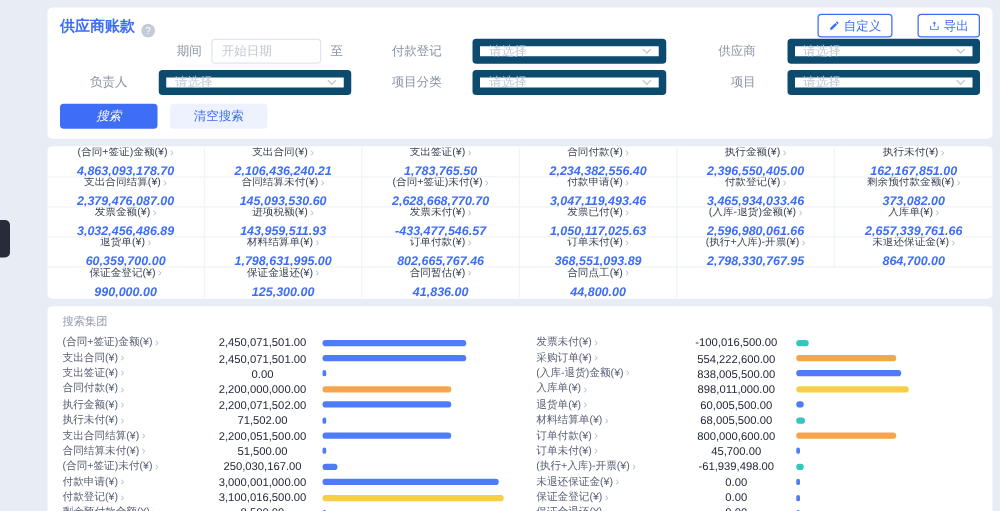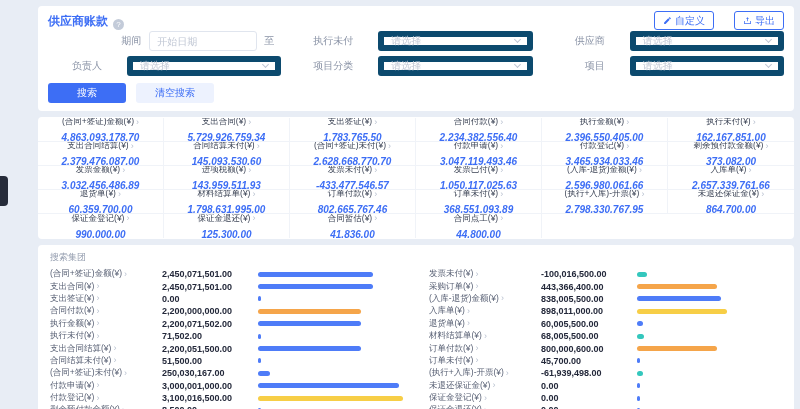--- a/index.html
+++ b/index.html
@@ -20,27 +20,27 @@
   
   .filters { padding:1px 10px 0; }
   .filter-row { display:flex; margin-bottom:5px; }
   .filter-group { display:flex; align-items:center; flex:1; min-width:0; padding-right:18px;justify-content:flex-end; }
   .filter-row .filter-group:last-child { padding-right:0; }
   .filter-label { width:62px; text-align:right; color:#8a93a6; font-size:10px; padding-right:8px; flex-shrink:0; }
   .select-box { flex:1; height:20px; border:6px solid #0c4a6e; border-radius:3px; background:#fff;
                 display:flex; align-items:center; justify-content:space-between; padding:0 7px; cursor:pointer;margin-left:17px; }
   .placeholder { color:#c0c7d4; font-size:10px; }
   .caret { border:solid #c0c7d4; border-width:0 1px 1px 0; width:5px; height:5px; transform:rotate(45deg); margin-top:-3px; }
-  .date-input { width:108px; height:20px; border:1px solid #e0e5ee; border-radius:3px; padding:0 7px;
+  .date-input { width:88px; height:20px; border:1px solid #e0e5ee; border-radius:3px; padding:0 7px;
                 font-size:10px; color:#333; font-family:inherit; outline:none; }
   .date-input::placeholder { color:#c0c7d4; }
   .date-sep { color:#8a93a6; font-size:10px; margin:0 7px; }
   .filter-actions { padding:2px 10px 8px; display:flex; gap:10px; }
   .btn-primary { width:78px; height:20px; background:#3d6ef5; color:#fff; border:none; border-radius:3px;
-                 font-size:10px; cursor:pointer; font-family:inherit; }
+                 font-size:10px; cursor:pointer; font-family:inherit;font-style:italic; }
   .btn-ghost { min-width:78px; height:20px; background:#edf2fe; color:#3d6ef5; border:none; border-radius:3px;
                font-size:10px; cursor:pointer; font-family:inherit; padding:0 10px; }
   
   .stats-panel { padding:1px 0; }
   .stats-grid { display:grid; grid-template-columns:repeat(6,1fr); }
   .stat-cell { height:24px; display:flex; flex-direction:column; align-items:center; justify-content:center;
                border-right:1px solid #f0f3f8; border-bottom:1px solid #f0f3f8; cursor:pointer; overflow:hidden; }
   .stat-cell.last-col, .stat-cell.empty { border-right:none; }
   .stat-cell.last-row { border-bottom:none; }
   .stat-cell.empty { cursor:default; }
@@ -48,21 +48,21 @@
   .s-label { font-size:8.5px; color:#3a4254; }
   .s-arrow { color:#b8c0cf; font-size:9px; line-height:1; }
   .s-value { font-size:10px; font-weight:bold; color:#3d6ef5; margin-top:4px; white-space:nowrap;font-style:italic; }
   
   .chart-panel { padding:6px 12px; margin-bottom:0; }
   .chart-title { font-size:9px; color:#939cae; margin-bottom:4px; }
   .chart-cols { display:grid; grid-template-columns:1fr 1fr; column-gap:26px; }
   .chart-row { display:grid; grid-template-columns:112px 96px 1fr; align-items:center; height:12.4px; }
   .c-label-wrap { display:flex; align-items:center; gap:2px; white-space:nowrap; overflow:hidden; cursor:pointer; }
   .c-label { font-size:8.5px; color:#586074; }
-  .c-value { font-size:9px; font-weight:bold; color:#23283a; white-space:nowrap; }
+  .c-value { font-size:9px; font-weight:normal; color:#23283a; white-space:nowrap;text-align:center; }
   .bar-track { height:5px; position:relative; }
   .bar-fill { height:5px; border-radius:2.5px; min-width:3px; }
 </style>
 </head>
 <body>
 
 <div class="drawer-handle"></div>
 
 <div class="content">
 
@@ -87,21 +87,21 @@
     </div>
 
     <div class="filters" id="filters">
         <div class="filter-row">
           <div class="filter-group">
             <span class="filter-label">期间</span>
             <input class="date-input" placeholder="开始日期" style="">
             <span class="date-sep">至</span>
           </div>
           <div class="filter-group">
-            <span class="filter-label">执行未付</span>
+            <span class="filter-label">付款登记</span>
             <div class="select-box">
               <span class="placeholder">请选择</span>
               <i class="caret"></i>
             </div>
           </div>
           <div class="filter-group">
             <span class="filter-label">供应商</span>
             <div class="select-box">
               <span class="placeholder">请选择</span>
               <i class="caret"></i>
@@ -146,21 +146,21 @@
             <span class="s-label">(合同+签证)金额(¥)</span>
             <span class="s-arrow">›</span>
           </div>
           <div class="s-value">4,863,093,178.70</div>
         </div>
         <div class="stat-cell">
           <div class="s-label-row">
             <span class="s-label">支出合同(¥)</span>
             <span class="s-arrow">›</span>
           </div>
-          <div class="s-value">5,729,926,759.34</div>
+          <div class="s-value">2,106,436,240.21</div>
         </div>
         <div class="stat-cell">
           <div class="s-label-row">
             <span class="s-label">支出签证(¥)</span>
             <span class="s-arrow">›</span>
           </div>
           <div class="s-value">1,783,765.50</div>
         </div>
         <div class="stat-cell">
           <div class="s-label-row">
@@ -476,21 +476,21 @@
             <span class="c-value">-100,016,500.00</span>
             <div class="bar-track">
               <div class="bar-fill" style="width: 7%; background: rgb(52, 199, 189);"></div>
             </div>
           </div>
           <div class="chart-row">
             <div class="c-label-wrap">
               <span class="c-label">采购订单(¥)</span>
               <span class="s-arrow">›</span>
             </div>
-            <span class="c-value">443,366,400.00</span>
+            <span class="c-value">554,222,600.00</span>
             <div class="bar-track">
               <div class="bar-fill" style="width: 55%; background: rgb(245, 165, 74);"></div>
             </div>
           </div>
           <div class="chart-row">
             <div class="c-label-wrap">
               <span class="c-label">(入库-退货)金额(¥)</span>
               <span class="s-arrow">›</span>
             </div>
             <span class="c-value">838,005,500.00</span>

